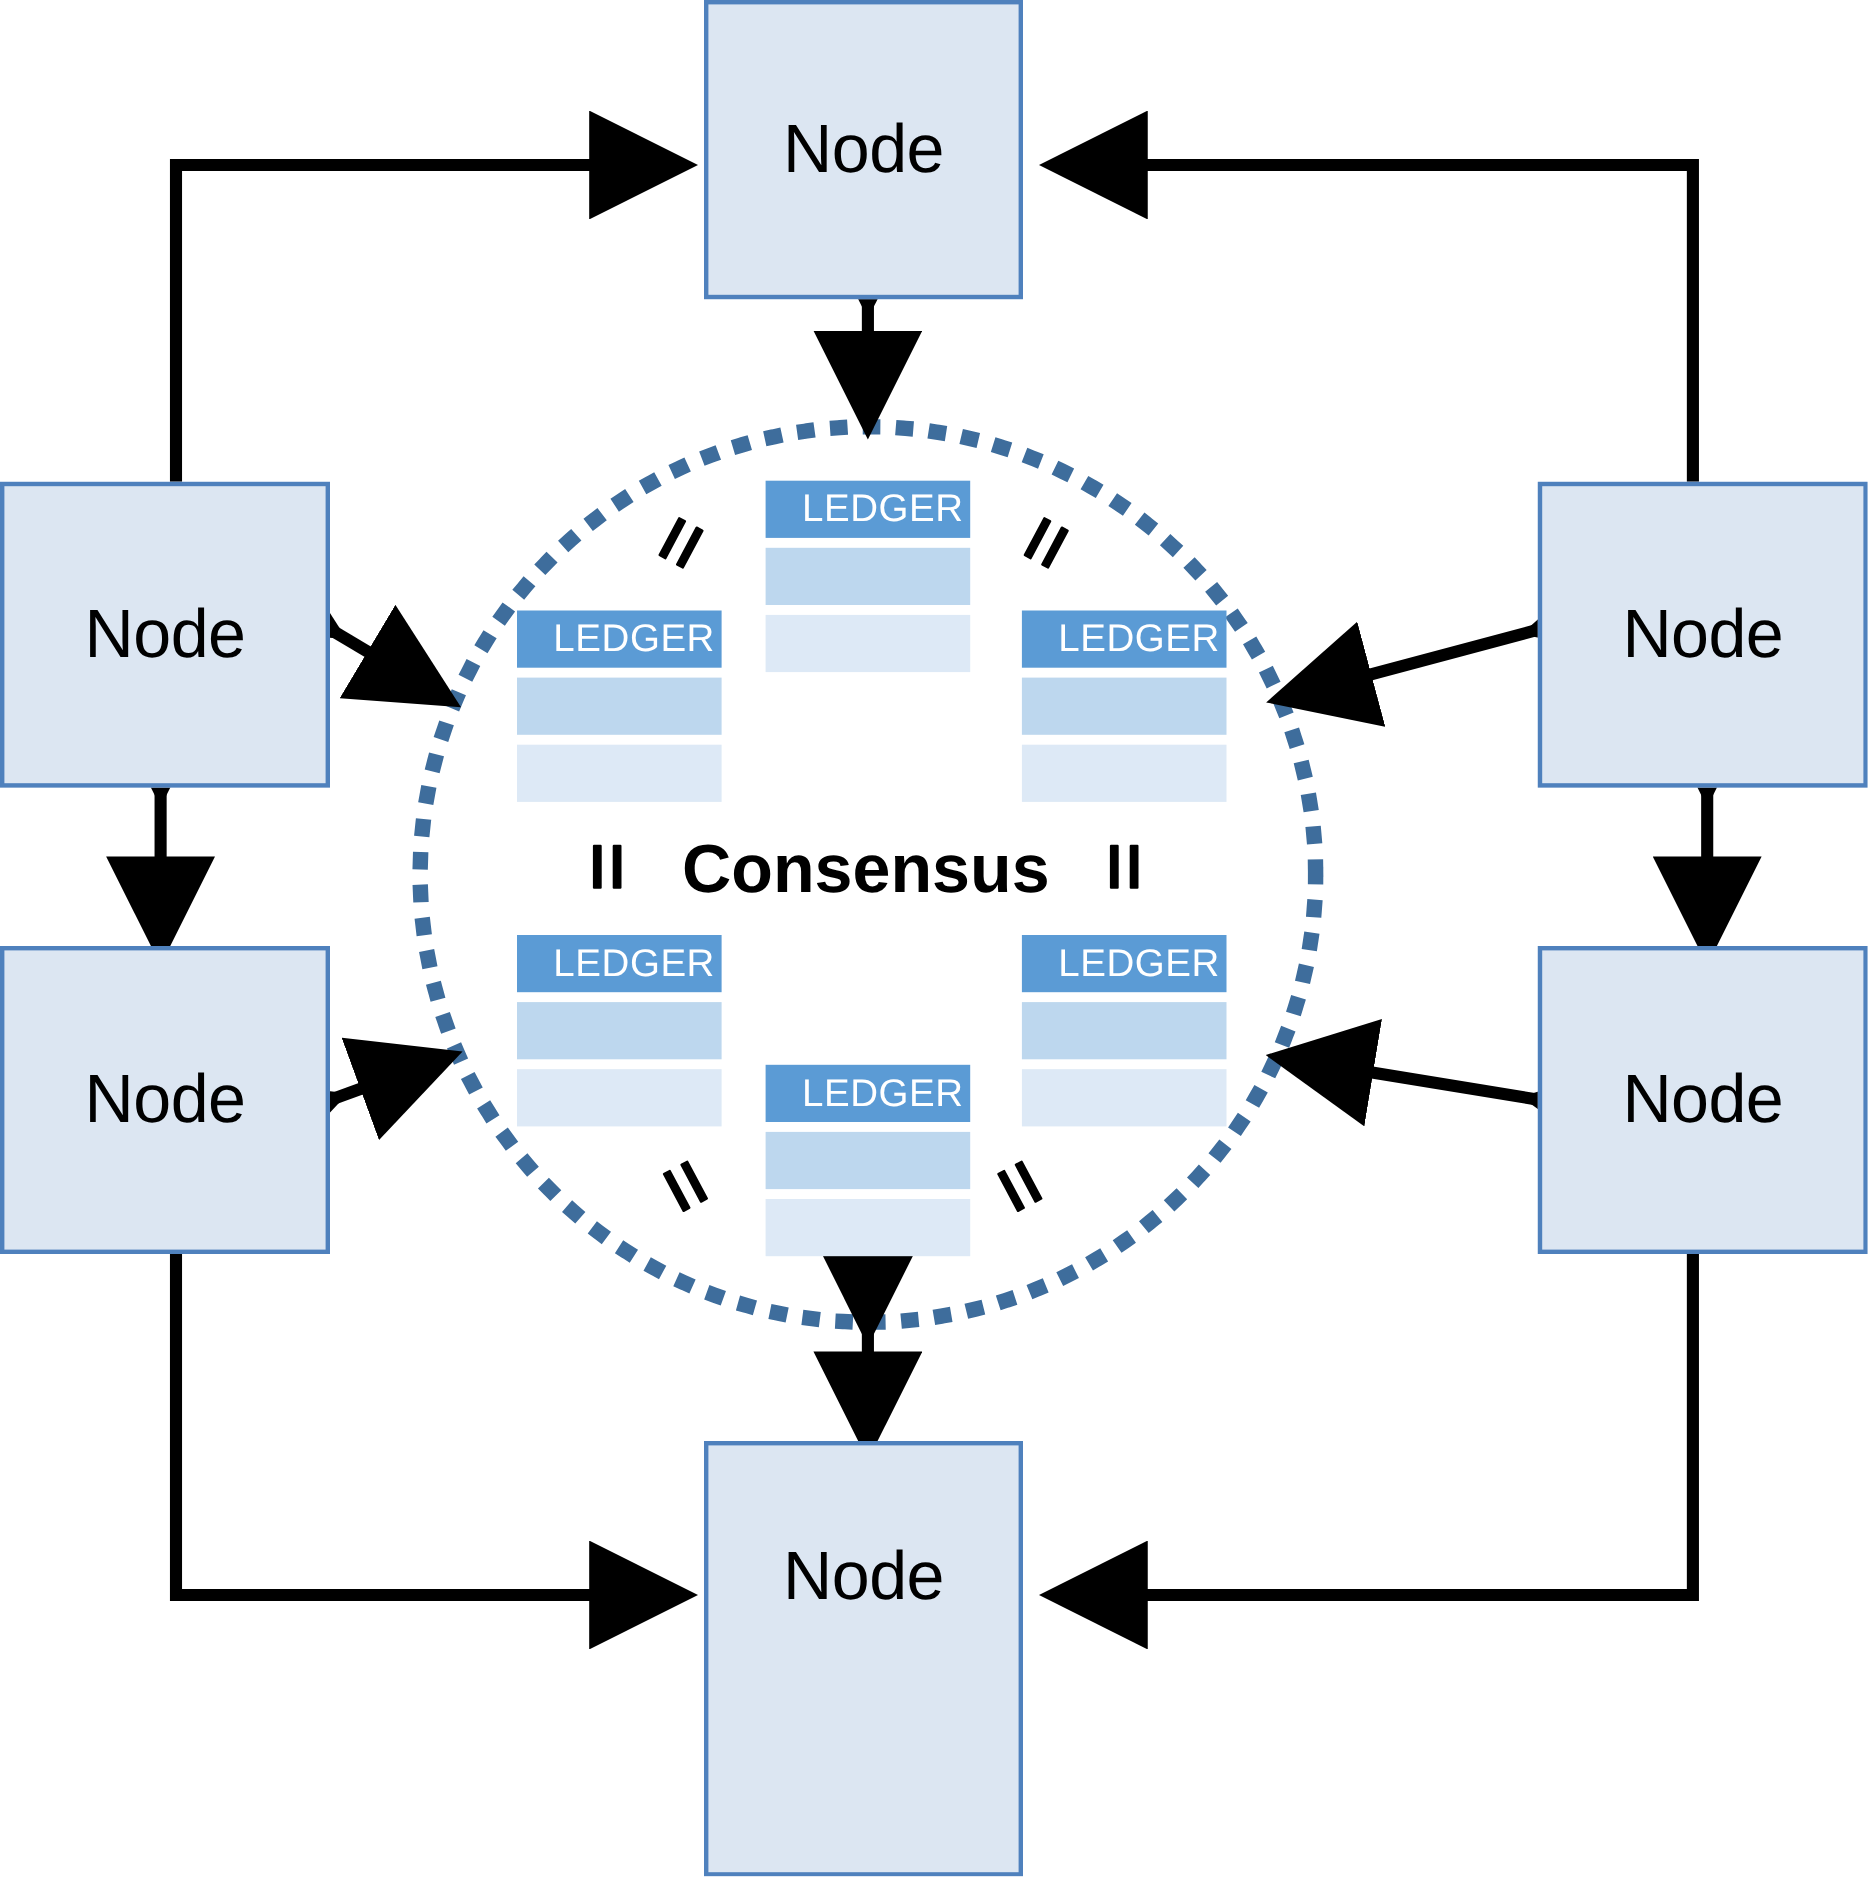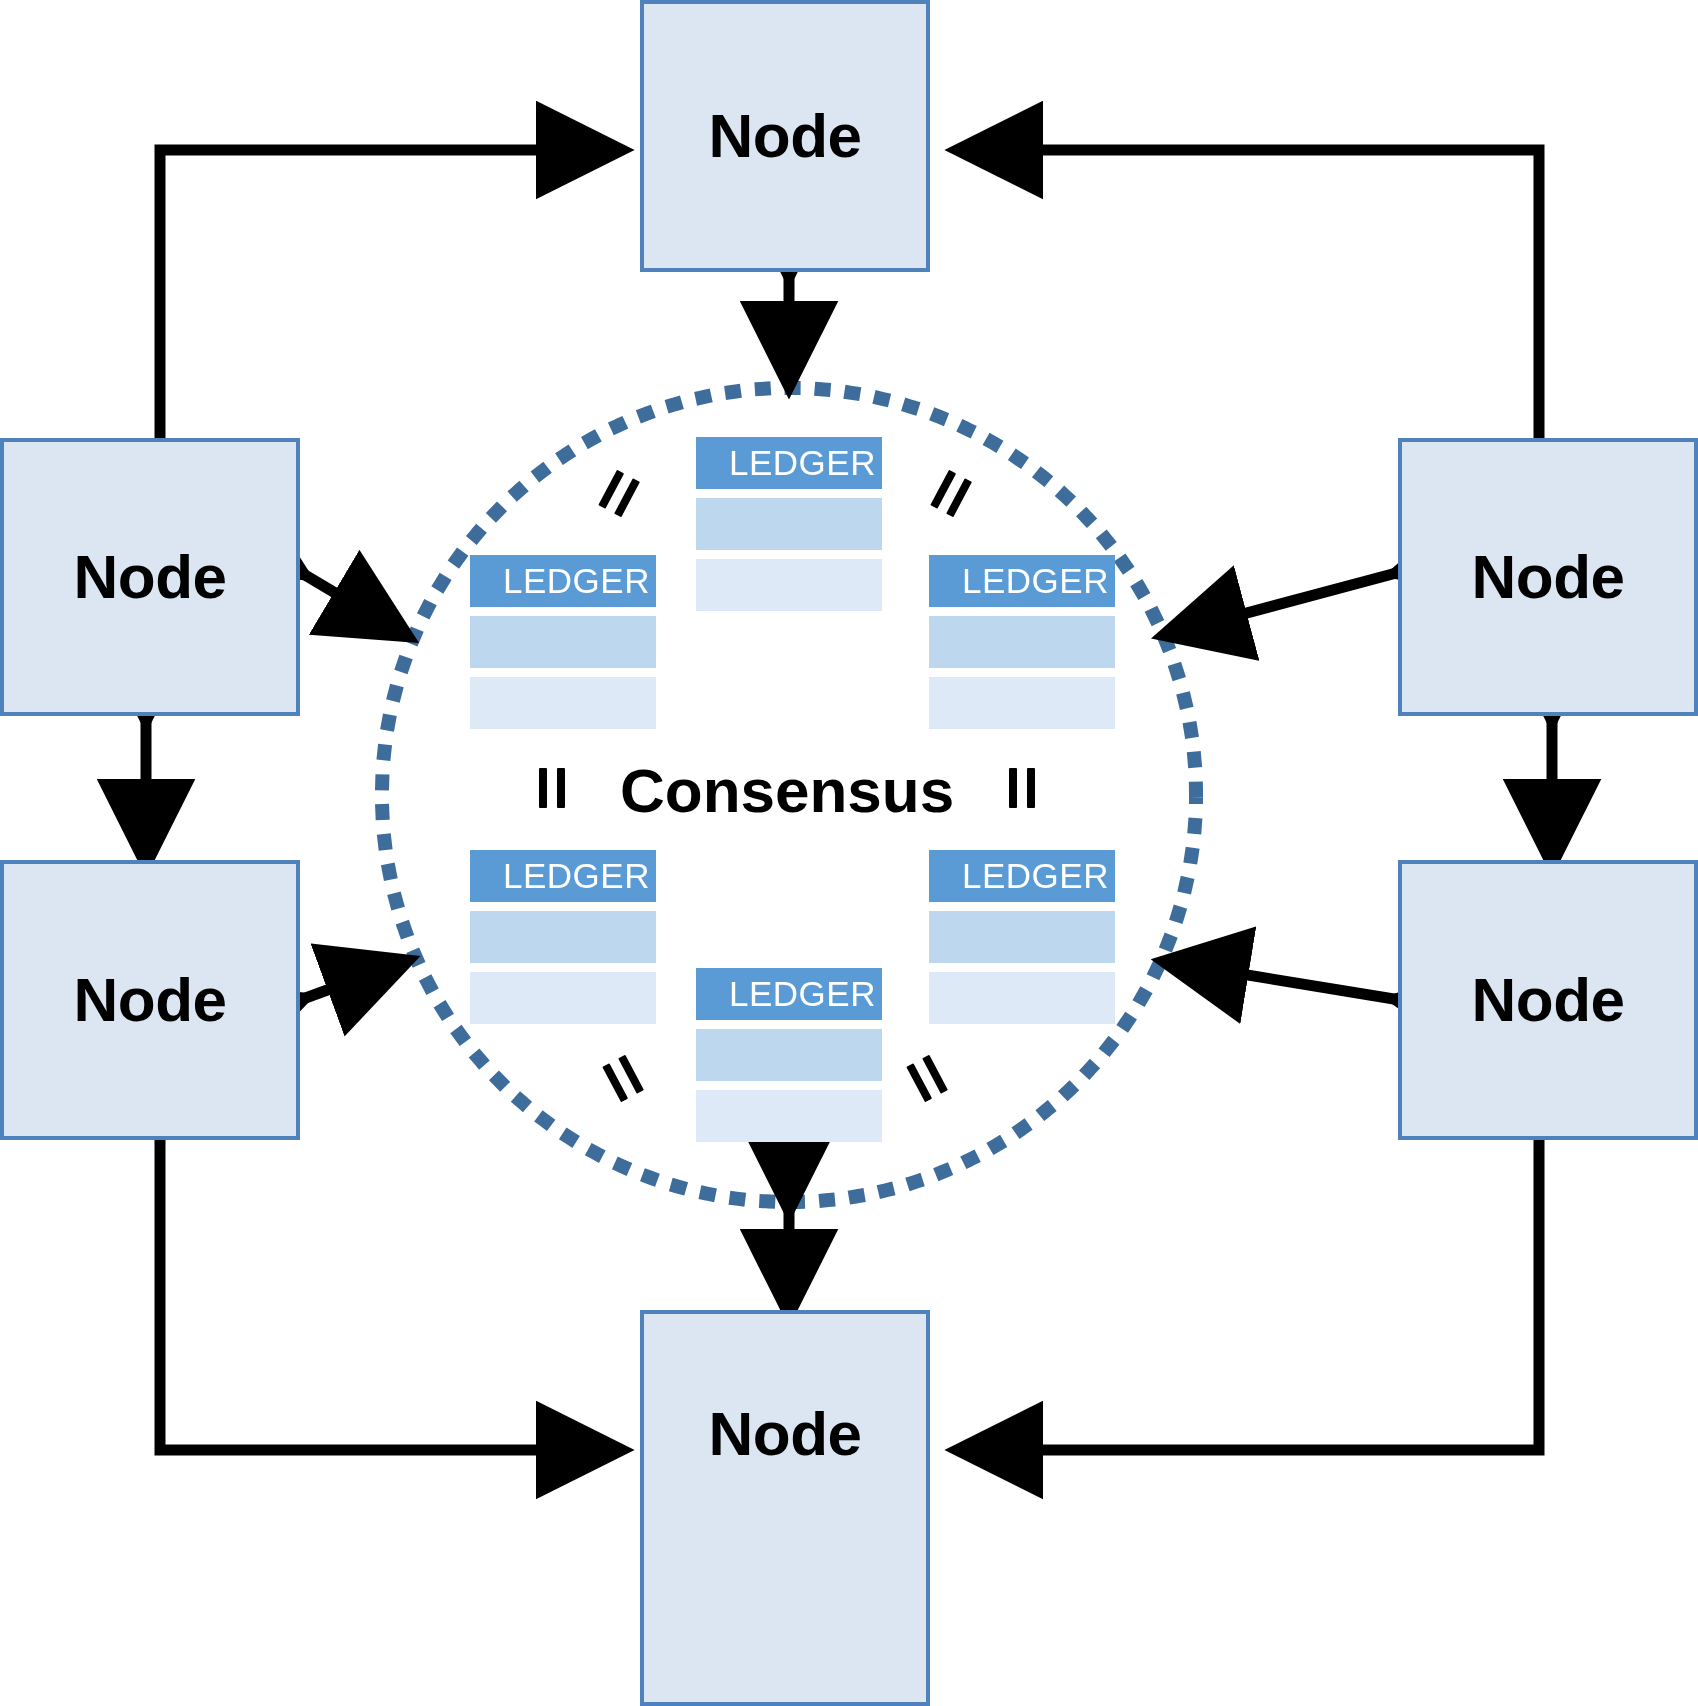--- a/index.html
+++ b/index.html
@@ -31,21 +31,21 @@
     background: #dce6f2;
     border: 4px solid #4f81bd;
     box-sizing: border-box;
     display: flex;
     align-items: center;
     justify-content: center;
     z-index: 5;
   }
   .node-label {
     font-family: "Liberation Sans", sans-serif;
-    font-weight: bold;
+    font-weight: normal;
     font-size: 62px;
     color: #000000;
     letter-spacing: -0.5px;
     line-height: 1;
   }
 
   
   .ledger {
     position: absolute;
     width: 186px;

